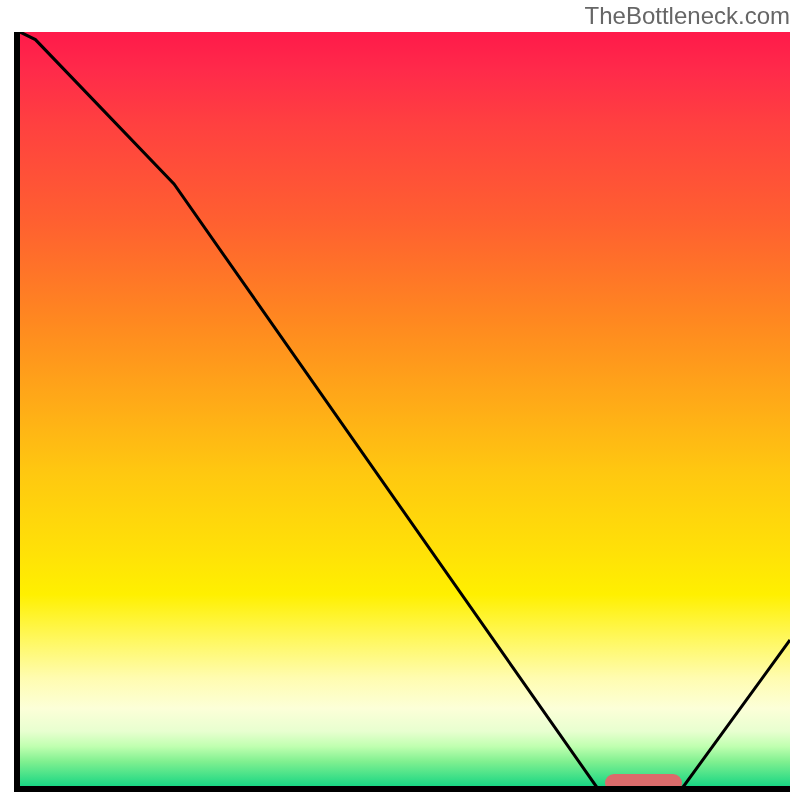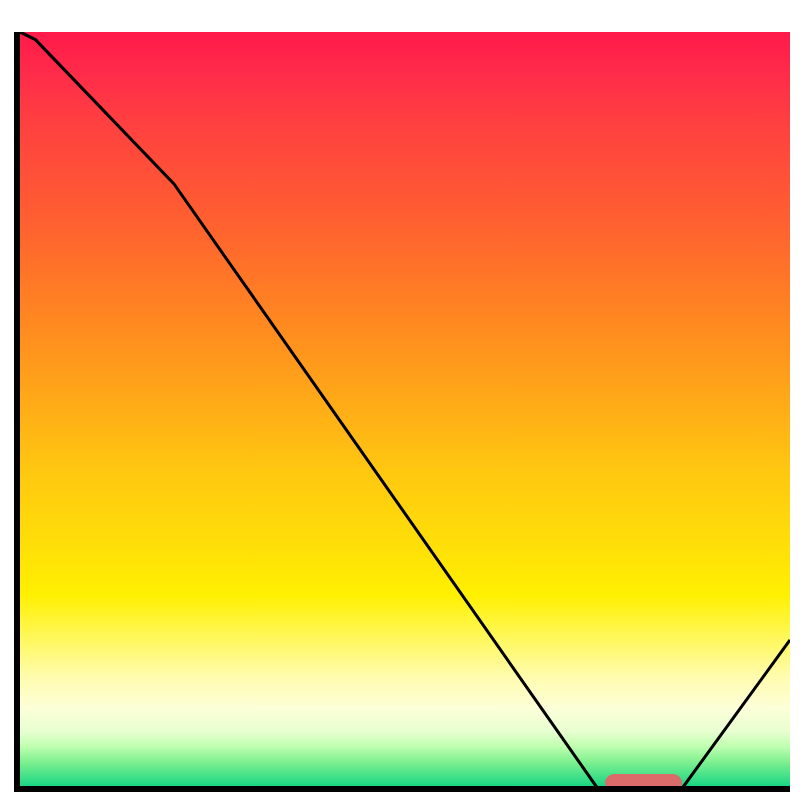--- a/index.html
+++ b/index.html
@@ -89,20 +89,21 @@
     background: #db6b6b;
     border-radius: 9px;
     height: 18px;
     z-index: 4;
   }
 </style>
 </head>
 <body>
 
 <div class="container">
+  <div class="watermark">TheBottleneck.com</div>
 
   <div class="plot-area">
     <div class="gradient-bg"></div>
 
     <svg class="curve" viewBox="0 0 770 760" preserveAspectRatio="none">
       <path d="M0.0 0.0 L15.4 7.6 L154.0 152.0 L577.5 756.2 L616.0 760.0 L662.2 756.2 L770.0 608.0" fill="none" stroke="#000" stroke-width="3"></path>
     </svg>
 
     <div class="marker" style="left: 585.2px; width: 77px; top: 742px;"></div>
   </div>

